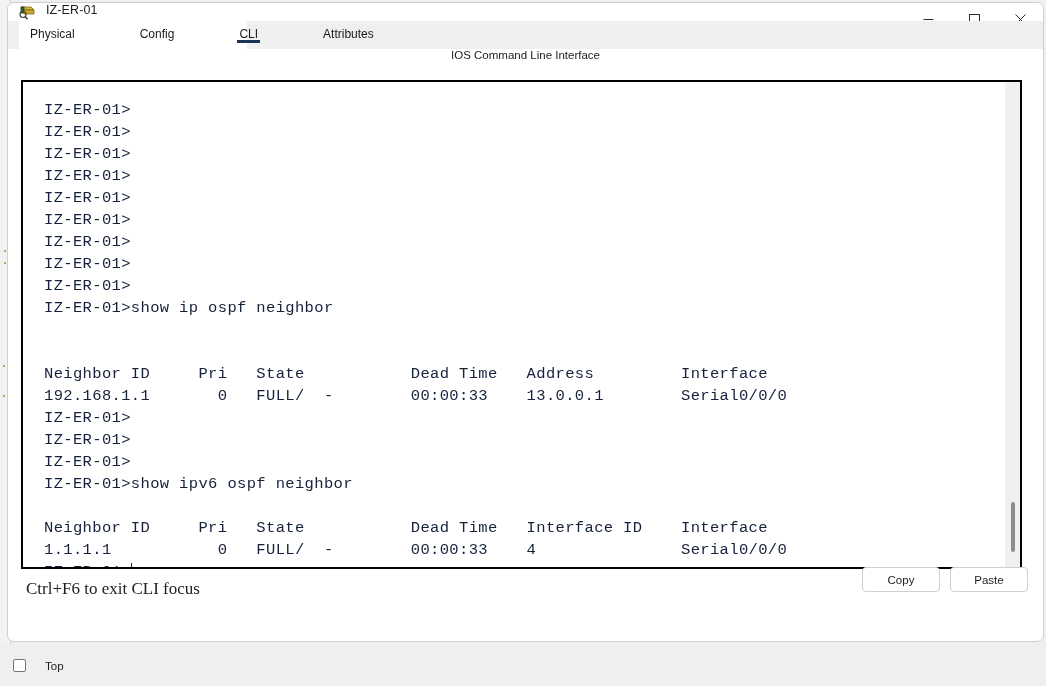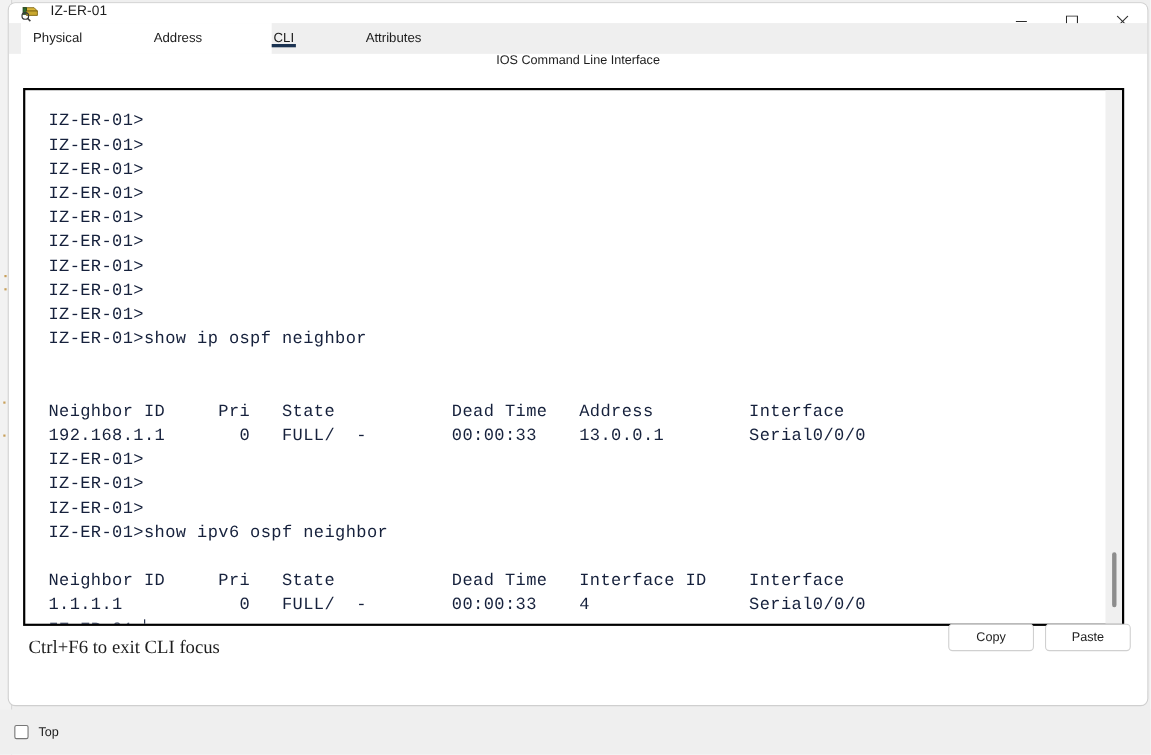--- a/index.html
+++ b/index.html
@@ -211,21 +211,21 @@
     box-sizing: border-box;
   }
   .chk {
     width: 13px; height: 13px;
     border: 1px solid #767676;
     border-radius: 2px;
     background: #fff;
     box-sizing: border-box;
   }
   .chk-label {
-    margin-left: 9px;
+    margin-left: 19px;
     font-size: 11.5px;
     color: #1d1d1d;
   }
 </style>
 </head>
 <body>
 
 <div class="behind-strip">
   <div class="behind-dot" style="left:4px; top:250px;"></div>
   <div class="behind-dot" style="left:4px; top:262px;"></div>
@@ -267,21 +267,21 @@
     </div>
   </div>
 
   <div class="tabstrip">
     <div class="tabs-bg"></div>
     <div class="tabs">
       <div class="tab">
         <span>Physical</span>
       </div>
       <div class="tab">
-        <span>Address</span>
+        <span>Config</span>
       </div>
       <div class="tab active">
         <span>CLI</span>
         <span class="tab-underline"></span>
       </div>
       <div class="tab">
         <span>Attributes</span>
       </div>
     </div>
   </div>

